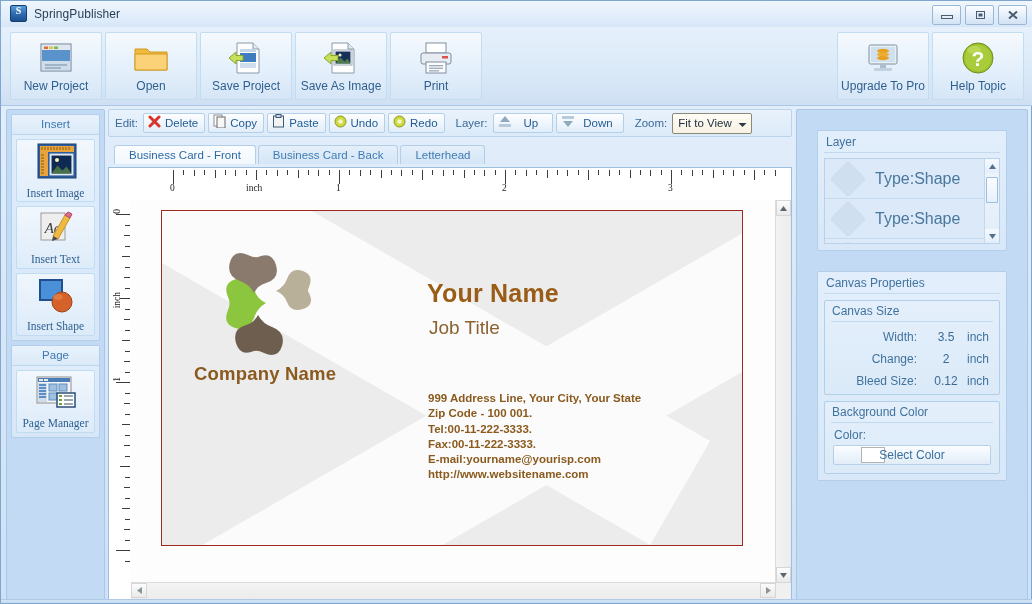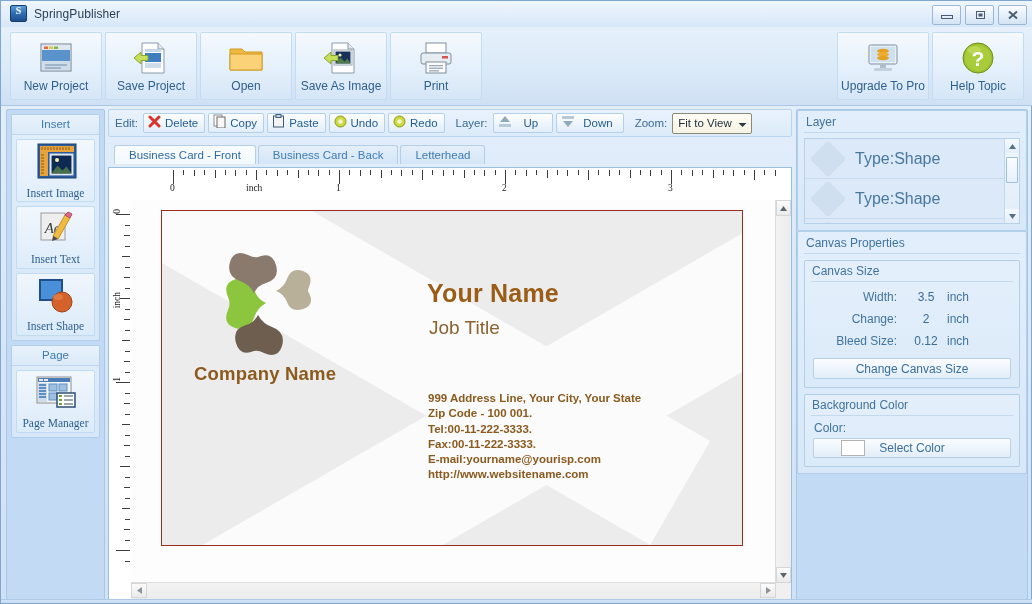--- a/index.html
+++ b/index.html
@@ -184,21 +184,21 @@
     display:flex;align-items:center;justify-content:center;
   }
   .sb-corner{position:absolute;right:0;bottom:0;width:15px;height:16px;background:#f0f0f0;}
 
   
   .right{
     position:absolute;left:795px;top:108px;width:232px;height:491px;box-sizing:border-box;
     background:#c3daf4;border:1px solid #a8c7e6;border-radius:2px;
   }
   .rp-box{
-    margin:0;border:1px solid #b2cfe9;border-radius:2px;
+    margin:20px;border:1px solid #b2cfe9;border-radius:2px;
     background:linear-gradient(180deg,#e2eefb 0%,#d8e8f8 100%);
   }
   .rp-title{font-size:12px;color:#41739f;padding:4px 0 3px 8px;}
   .rp-sep{height:1px;background:#c3d9ee;margin:0 6px;}
   .layer-list{
     margin:5px 6px 6px 6px;height:86px;box-sizing:border-box;position:relative;
     border:1px solid #b9d2ea;background:#dce9f8;overflow:hidden;
   }
   .layer-item{
     height:40px;box-sizing:border-box;border-bottom:1px solid #c7dbf0;
@@ -291,40 +291,40 @@
             <rect x="4" y="19" width="28" height="9" fill="#cfdcea"></rect>
             <rect x="7" y="22" width="22" height="2" fill="#9fb4c9"></rect>
             <rect x="7" y="25" width="16" height="2" fill="#9fb4c9"></rect>
           </svg>
         </div>
         <div class="lbl">New Project</div>
       </div>
 
       <div class="rbtn">
         <div class="ico">
+          <svg width="38" height="32">
+            <path d="M3 7 h12 l3 3 h17 v18 h-32 z" fill="#f0b93f" stroke="#d09a22" stroke-width="1"></path>
+            <path d="M3 12 h32 v16 h-32 z" fill="#fbd277" stroke="#d09a22" stroke-width="1"></path>
+          </svg>
+        </div>
+        <div class="lbl">Open</div>
+      </div>
+
+      <div class="rbtn">
+        <div class="ico">
           <svg width="38" height="34">
             <path d="M10 2 h16 l6 6 v24 h-22 z" fill="#fdfdfd" stroke="#8b9aab" stroke-width="1"></path>
             <path d="M26 2 v6 h6" fill="#e3e9f0" stroke="#8b9aab" stroke-width="1"></path>
             <rect x="13" y="8" width="16" height="3" fill="#c7d6e6"></rect>
             <rect x="13" y="12" width="16" height="9" fill="#3d7dc0"></rect>
             <rect x="13" y="22" width="16" height="5" fill="#cfdcea"></rect>
             <path d="M2 17 l7 -6 v3.5 h7 v5 h-7 v3.5 z" fill="#c6e05a" stroke="#8aa52f" stroke-width="1"></path>
           </svg>
         </div>
         <div class="lbl">Save Project</div>
-      </div>
-
-      <div class="rbtn">
-        <div class="ico">
-          <svg width="38" height="32">
-            <path d="M3 7 h12 l3 3 h17 v18 h-32 z" fill="#f0b93f" stroke="#d09a22" stroke-width="1"></path>
-            <path d="M3 12 h32 v16 h-32 z" fill="#fbd277" stroke="#d09a22" stroke-width="1"></path>
-          </svg>
-        </div>
-        <div class="lbl">Open</div>
       </div>
 
       <div class="rbtn">
         <div class="ico">
           <svg width="38" height="34">
             <path d="M10 2 h16 l6 6 v24 h-22 z" fill="#fdfdfd" stroke="#8b9aab" stroke-width="1"></path>
             <path d="M26 2 v6 h6" fill="#e3e9f0" stroke="#8b9aab" stroke-width="1"></path>
             <rect x="12" y="9" width="18" height="15" fill="#ffffff" stroke="#9aa8b8" stroke-width="1"></rect>
             <rect x="13.5" y="10.5" width="15" height="12" fill="#16305a"></rect>
             <circle cx="18" cy="14" r="1.6" fill="#f2f2c0"></circle>
@@ -797,23 +797,20 @@
             <span class="v">2</span>
             <span class="u">inch</span>
           </div>
           <div class="prop-row">
             <span class="k">Bleed Size:</span>
             <span class="v">0.12</span>
             <span class="u">inch</span>
           </div>
         </div>
 
-        <div class="wide-btn">
-          <span class="t">Change Canvas Size</span>
-        </div>
       </div>
 
       <div class="rp-box" style="margin:6px;background:linear-gradient(180deg,#e4effb,#dbeaf8);">
         <div class="rp-title" style="padding:3px 0 3px 7px">Background Color</div>
         <div class="rp-sep"></div>
         <div class="color-label">Color:</div>
         <div class="color-btn">
           <span class="swatch"></span>
           <span class="t">Select Color</span>
         </div>

